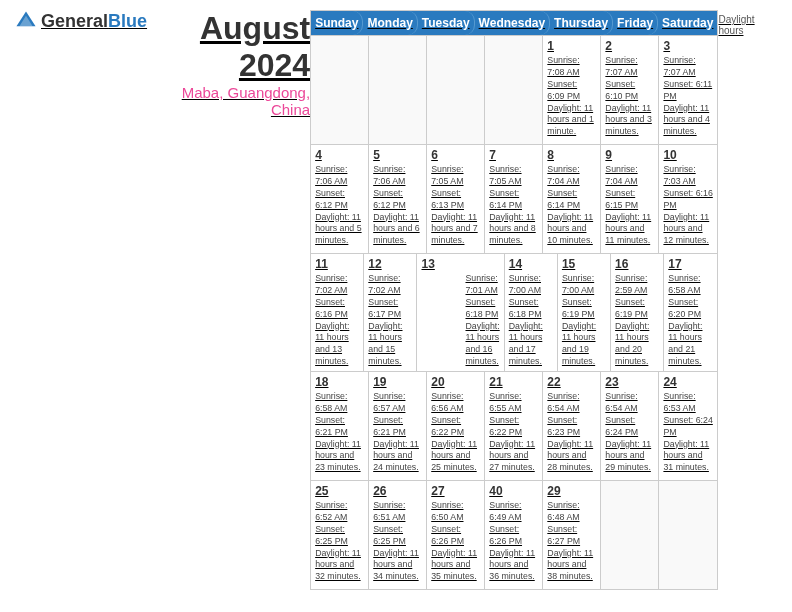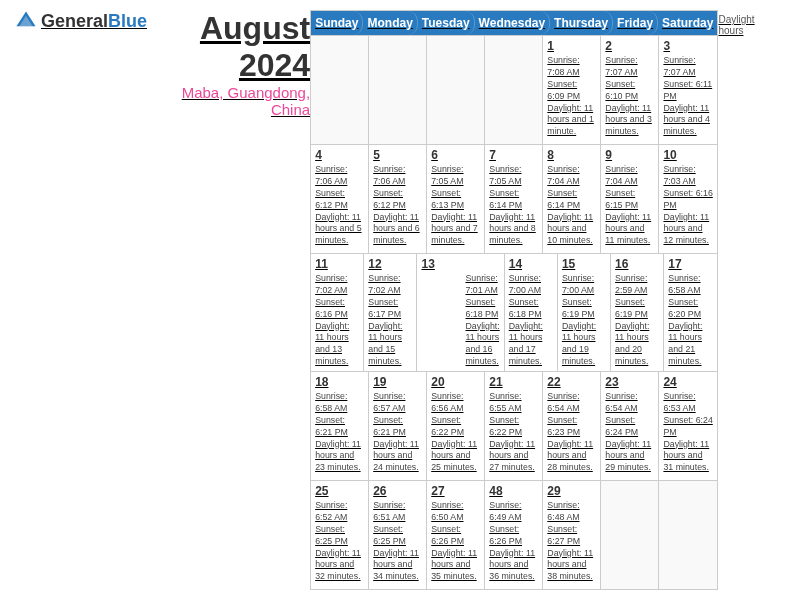--- a/index.html
+++ b/index.html
@@ -315,21 +315,21 @@
 Sunset: 6:25 PM
 Daylight: 11 hours and 34 minutes.</div>
           </div>
           <div class="cal-cell">
             <div class="day-num">27</div>
             <div class="day-info" style="white-space: pre-line;">Sunrise: 6:50 AM
 Sunset: 6:26 PM
 Daylight: 11 hours and 35 minutes.</div>
           </div>
           <div class="cal-cell">
-            <div class="day-num">48</div>
+            <div class="day-num">40</div>
             <div class="day-info" style="white-space: pre-line;">Sunrise: 6:49 AM
 Sunset: 6:26 PM
 Daylight: 11 hours and 36 minutes.</div>
           </div>
           <div class="cal-cell">
             <div class="day-num">29</div>
             <div class="day-info" style="white-space: pre-line;">Sunrise: 6:48 AM
 Sunset: 6:27 PM
 Daylight: 11 hours and 38 minutes.</div>
           </div>

